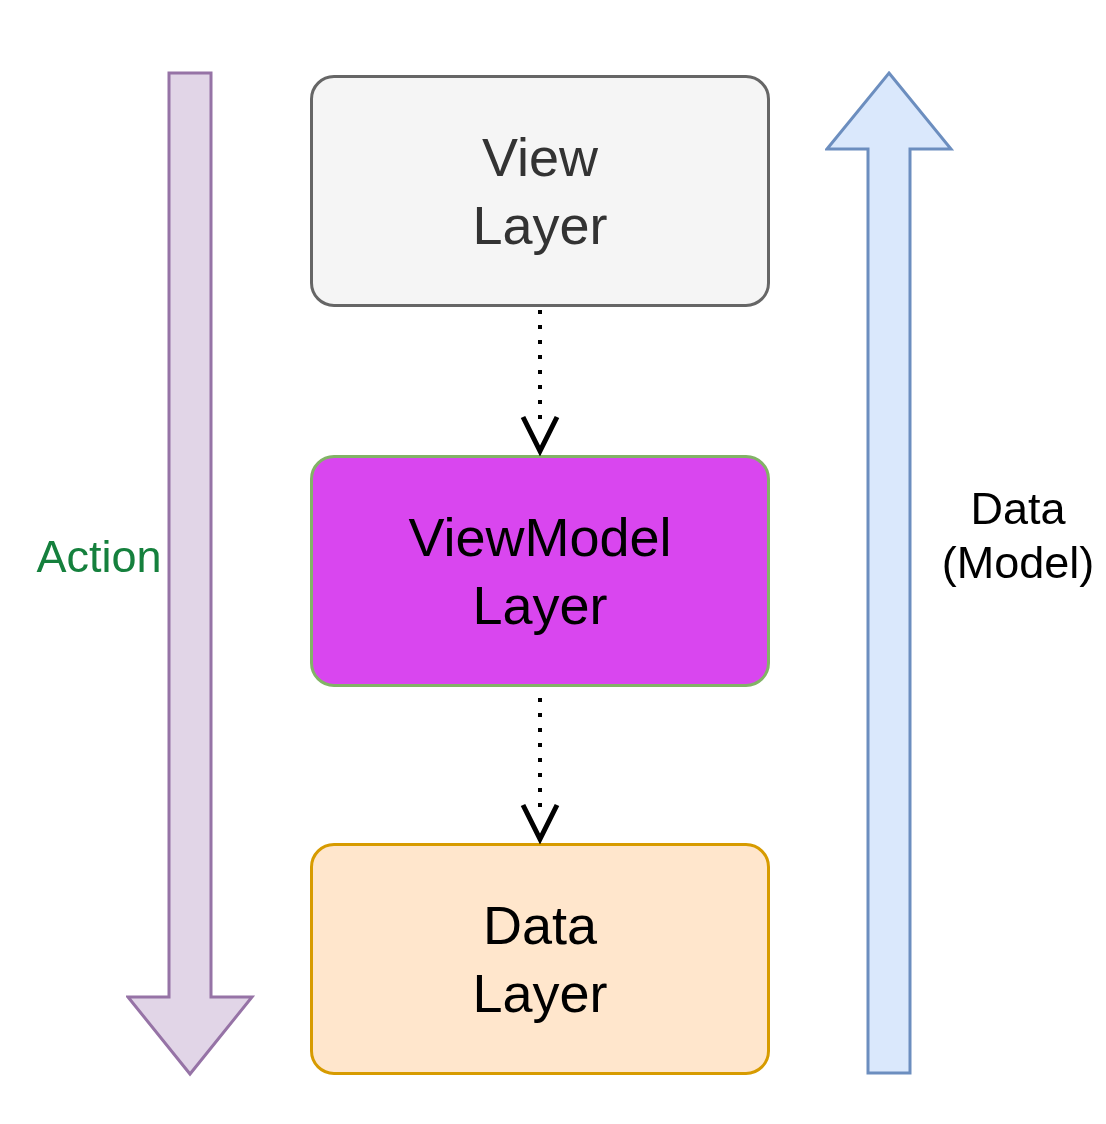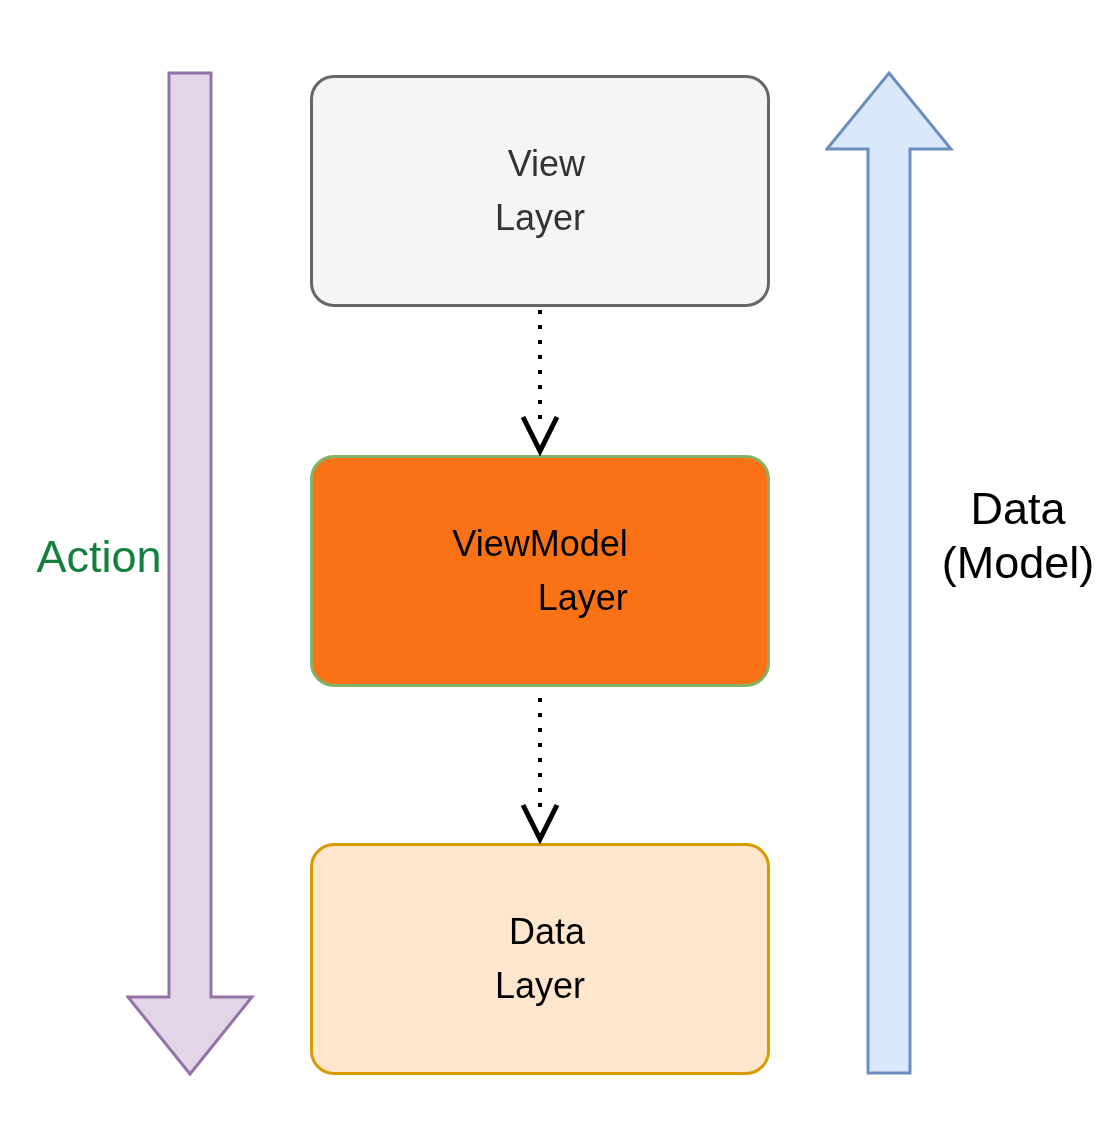--- a/index.html
+++ b/index.html
@@ -19,23 +19,23 @@
     position: absolute;
     left: 310px;
     width: 460px;
     height: 232px;
     box-sizing: border-box;
     border: 3px solid #000;
     border-radius: 24px;
     display: flex;
     align-items: center;
     justify-content: center;
-    text-align: right;
-    font-size: 36px;
-    line-height: 54px;
+    text-align: center;
+    font-size: 54px;
+    line-height: 68px;
     white-space: pre-line;
   }
   #box-view      { top: 75px; }
   #box-viewmodel { top: 455px; }
   #box-data      { top: 843px; }
   .connector-svg {
     position: absolute;
     left: 510px;
     width: 60px;
     height: 150px;
@@ -75,21 +75,21 @@
   <div id="label-action" class="side-label" style="color: #15803d;">Action</div>
 
   <div id="label-data-model" class="side-label" style="color: rgb(0, 0, 0);">Data
 (Model)</div>
 
   <div id="box-view" class="layer-box" style="background-color: rgb(245, 245, 245); border-color: rgb(102, 102, 102);">
     <span style="color: rgb(51, 51, 51);">View
 Layer</span>
   </div>
 
-  <div id="box-viewmodel" class="layer-box" style="background-color: #f97316; border-color: rgb(130, 179, 102);">
+  <div id="box-viewmodel" class="layer-box" style="background-color: #d946ef; border-color: rgb(130, 179, 102);">
     <span style="color: rgb(0, 0, 0);">ViewModel
 Layer</span>
   </div>
 
   <div id="box-data" class="layer-box" style="background-color: rgb(255, 230, 204); border-color: rgb(215, 155, 0);">
     <span style="color: rgb(0, 0, 0);">Data
 Layer</span>
   </div>
 
   <svg id="connector-1" class="connector-svg" viewBox="0 0 60 150">

